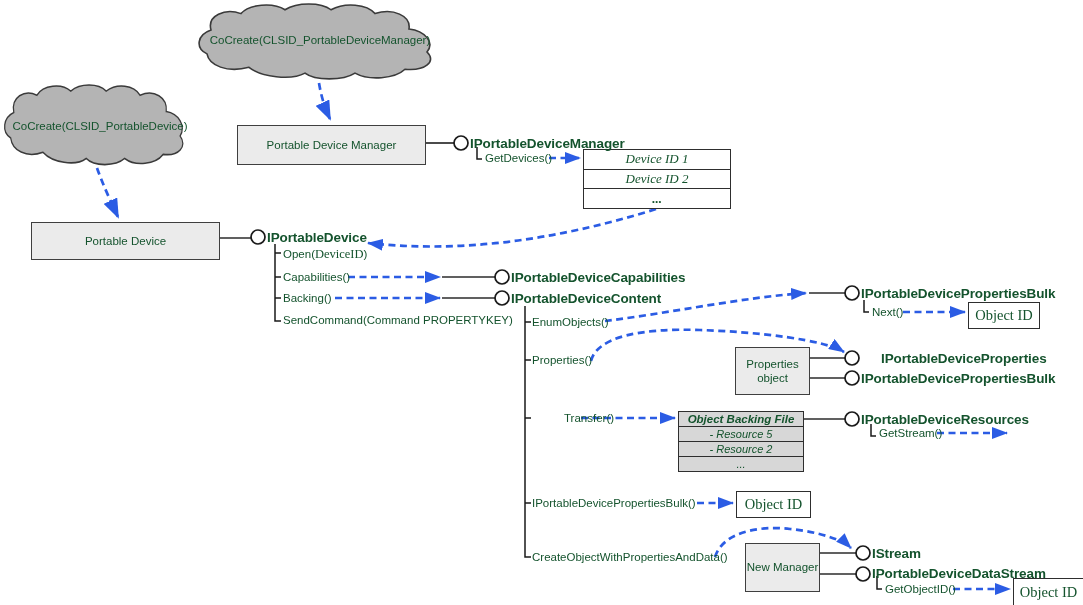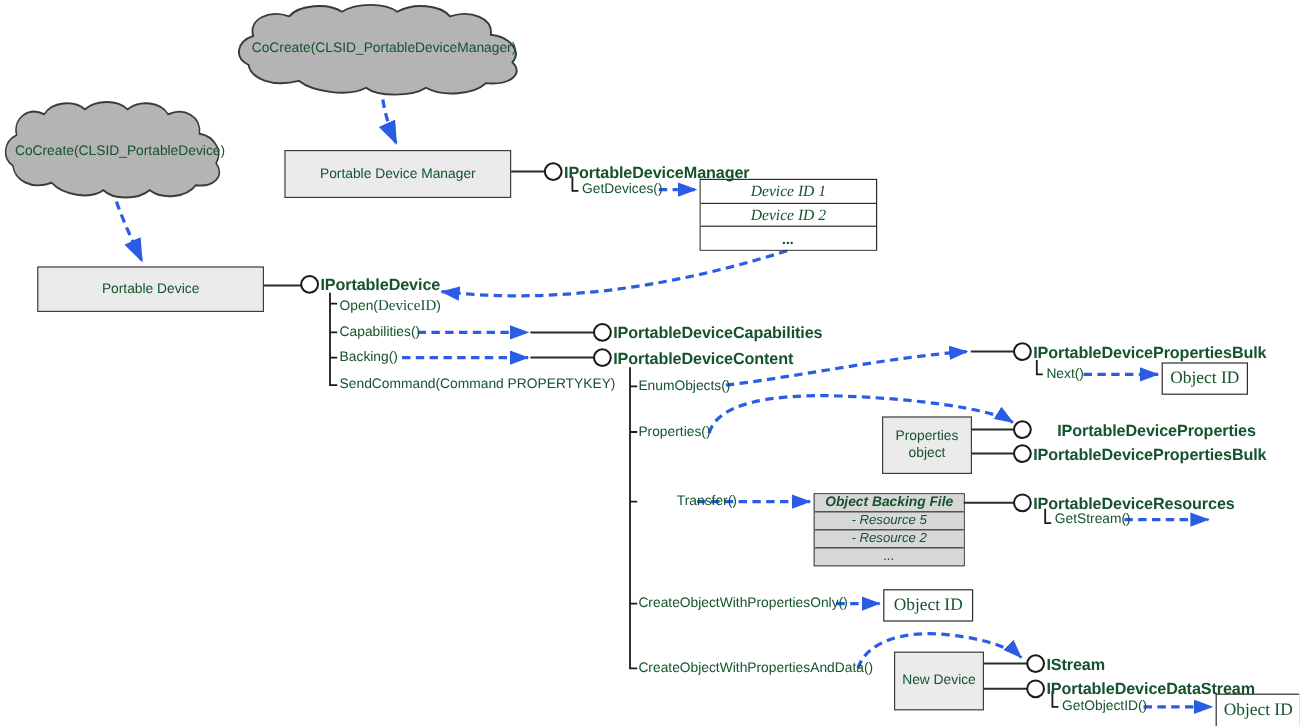--- a/index.html
+++ b/index.html
@@ -112,21 +112,21 @@
     <span>Portable Device</span>
   </div>
   <div class="big-box" style="left:237px; top:125px; width:187px; height:38px;">
     <span>Portable Device Manager</span>
   </div>
   <div class="small-box" style="left:735px; top:347px; width:73px; height:46px;">
     <span>Properties</span>
     <span>object</span>
   </div>
   <div class="small-box" style="left:745px; top:543px; width:73px; height:47px;">
-    <span>New Device</span>
+    <span>New Manager</span>
   </div>
 
   <div class="vtable device-table" style="left:583px; top:149px; width:146px; height:58px;">
     <div class="trow">Device ID 1</div>
     <div class="trow">Device ID 2</div>
     <div class="trow" style="font-weight:bold;">...</div>
   </div>
 
   <div class="vtable obf-table" style="left:678px; top:411px; width:124px; height:59px;">
     <div class="trow hdr">Object Backing File</div>
@@ -153,19 +153,19 @@
   <div class="method" style="left:485px; top:152px;">GetDevices()</div>
   <div class="method" style="left:283px; top:247px;">
     <span>Open(</span><span class="serif">DeviceID</span><span>)</span>
   </div>
   <div class="method" style="left:283px; top:271px;">Capabilities()</div>
   <div class="method" style="left:283px; top:292px;">Backing()</div>
   <div class="method" style="left:283px; top:314px;">SendCommand(Command PROPERTYKEY)</div>
   <div class="method" style="left:532px; top:316px;">EnumObjects()</div>
   <div class="method" style="left:532px; top:354px;">Properties()</div>
   <div class="method" style="left:532px; top:412px;margin-left:32px;">Transfer()</div>
-  <div class="method" style="left:532px; top:497px;">CreateObjectWithPropertiesOnly()</div>
+  <div class="method" style="left:532px; top:497px;">IPortableDevicePropertiesBulk()</div>
   <div class="method" style="left:532px; top:551px;">CreateObjectWithPropertiesAndData()</div>
   <div class="method" style="left:872px; top:306px;">Next()</div>
   <div class="method" style="left:879px; top:427px;">GetStream()</div>
   <div class="method" style="left:885px; top:583px;">GetObjectID()</div>
 
 </div>
 
 </body></html>

